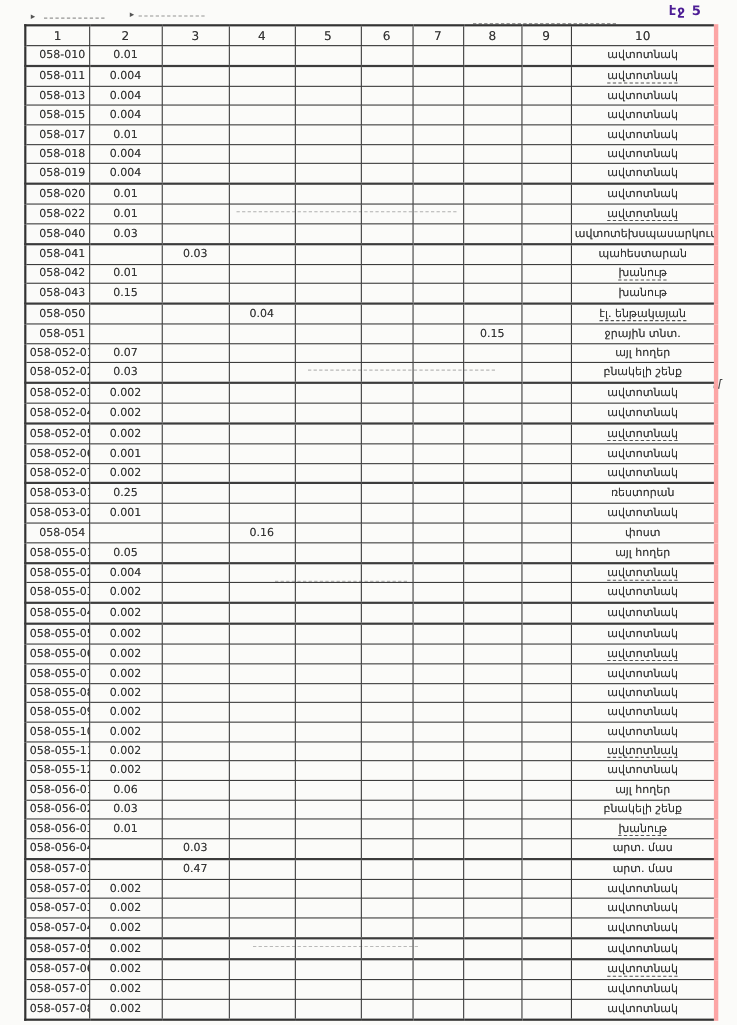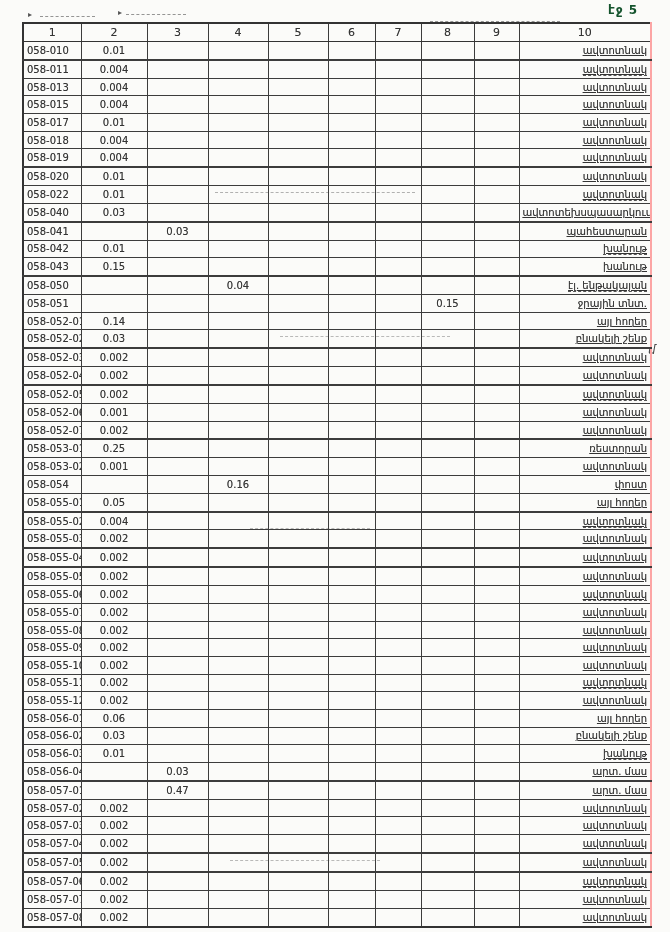--- a/index.html
+++ b/index.html
@@ -16,21 +16,21 @@
     position: relative;
     width: 670px;
     height: 932px;
   }
   .page-label {
     position: absolute;
     top: 3px;
     left: 608px;
     font-size: 12px;
     font-weight: bold;
-    color: #14532d;
+    color: #4c1d95;
     letter-spacing: 1px;
   }
   .margin-note {
     position: absolute;
     top: 343px;
     left: 648px;
     font-size: 12px;
     color: #4a4a4a;
     font-style: italic;
   }
@@ -53,25 +53,25 @@
     text-shadow: 0 0 0.5px rgba(60,60,60,0.55);
   }
   table.doc thead th {
     height: 17px;
     font-size: 11px;
     font-weight: normal;
     text-align: center;
     border-top: 2px solid #333;
     border-bottom: 1.5px solid #333;
   }
-  table.doc td.code   { text-align: left; margin-top: 29px; }
+  table.doc td.code   { text-align: right; margin-top: 29px; }
   table.doc td.val    { text-align: center; }
-  table.doc td.usage  { text-align: right; text-decoration: underline; }
+  table.doc td.usage  { text-align: center; }
   table.doc td:first-child, table.doc th:first-child { border-left: 2px solid #333; }
-  table.doc td:last-child,  table.doc th:last-child  { border-right: 2px solid #fca5a5; }
+  table.doc td:last-child,  table.doc th:last-child  { border-right: 4px solid #fca5a5; }
   table.doc tbody tr:last-child td { border-bottom: 2px solid #333; }
   
   table.doc tbody tr:nth-child(1)  td,
   table.doc tbody tr:nth-child(7)  td,
   table.doc tbody tr:nth-child(10) td,
   table.doc tbody tr:nth-child(13) td,
   table.doc tbody tr:nth-child(17) td,
   table.doc tbody tr:nth-child(19) td,
   table.doc tbody tr:nth-child(22) td,
   table.doc tbody tr:nth-child(26) td,
@@ -326,21 +326,21 @@
           <td class="val"><span></span></td>
           <td class="val"><span></span></td>
           <td class="val"><span></span></td>
           <td class="val"><span></span></td>
           <td class="val"><span>0.15</span></td>
           <td class="val"><span></span></td>
           <td class="usage"><span>ջրային տնտ.</span></td>
         </tr>
         <tr>
           <td class="code"><span>058-052-01</span></td>
-          <td class="val"><span>0.14</span></td>
+          <td class="val"><span>0.07</span></td>
           <td class="val"><span></span></td>
           <td class="val"><span></span></td>
           <td class="val"><span></span></td>
           <td class="val"><span></span></td>
           <td class="val"><span></span></td>
           <td class="val"><span></span></td>
           <td class="val"><span></span></td>
           <td class="usage"><span>այլ հողեր</span></td>
         </tr>
         <tr>

